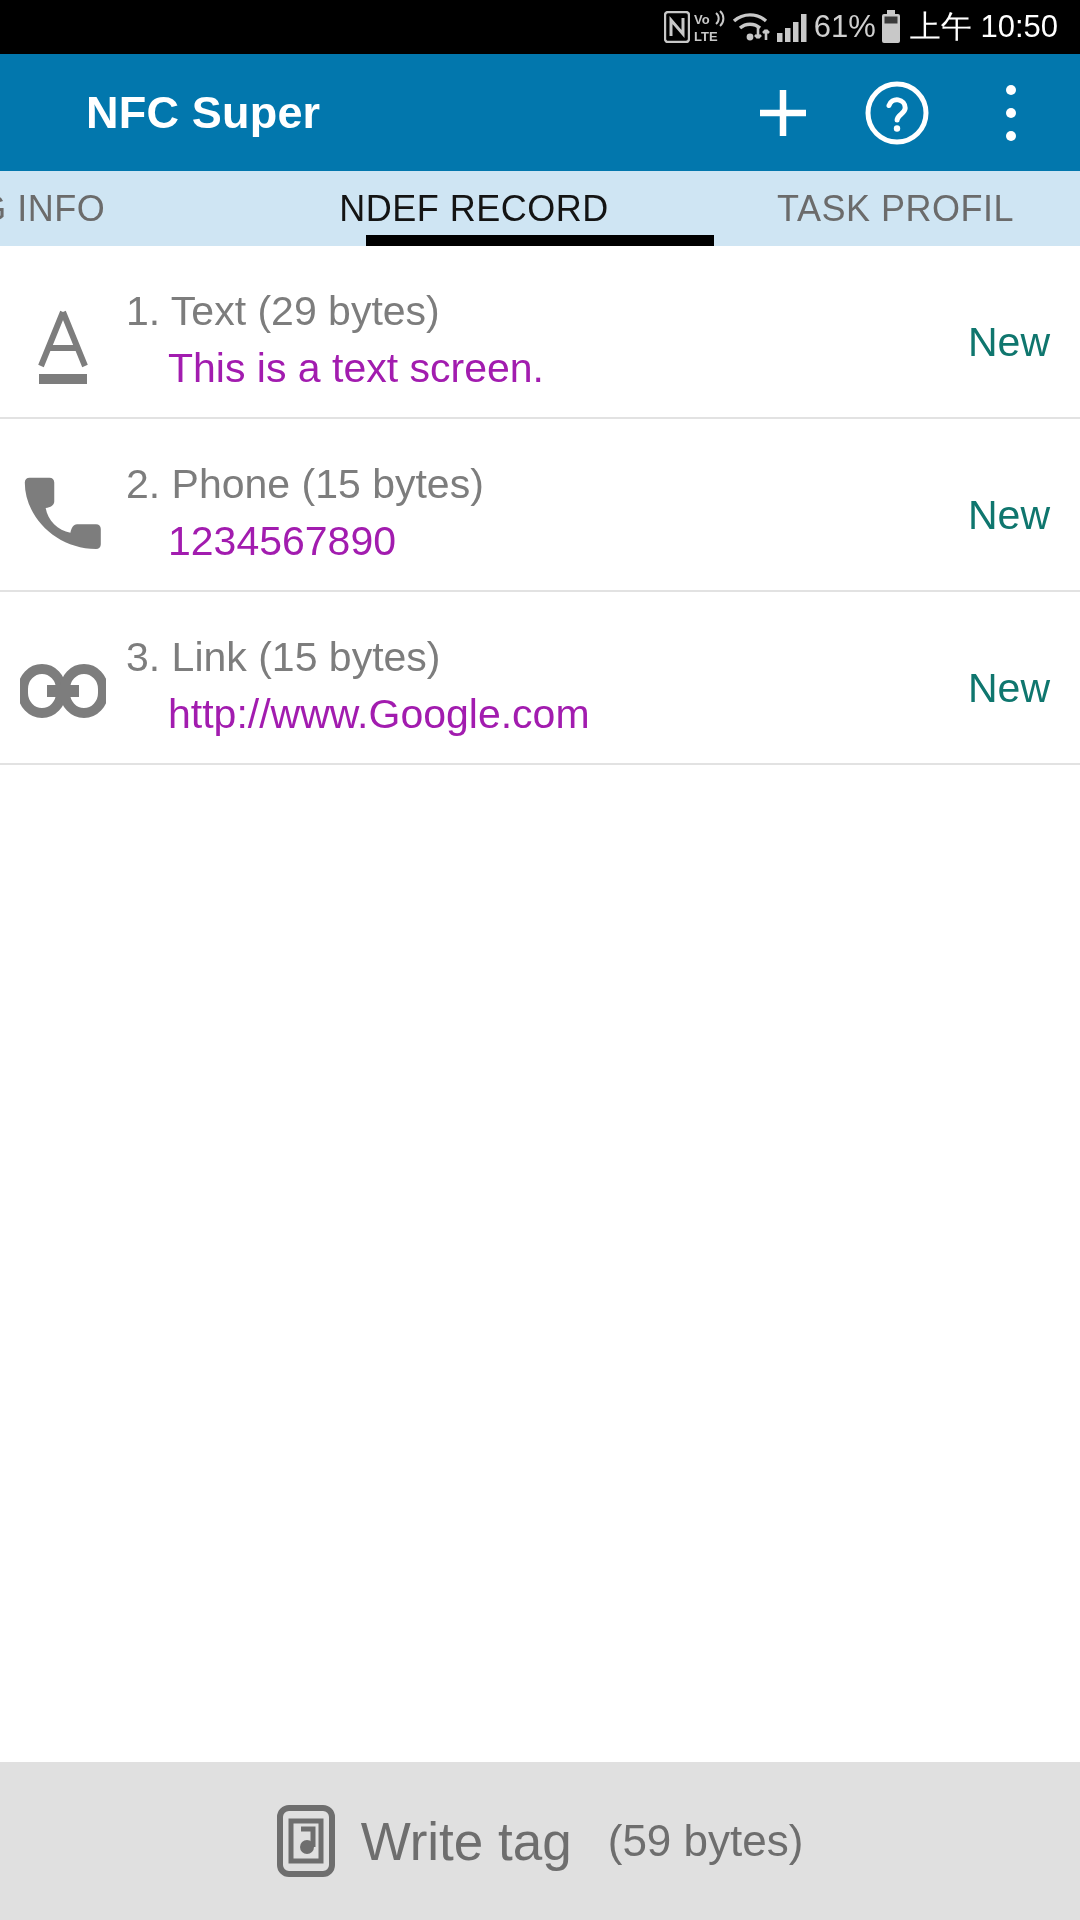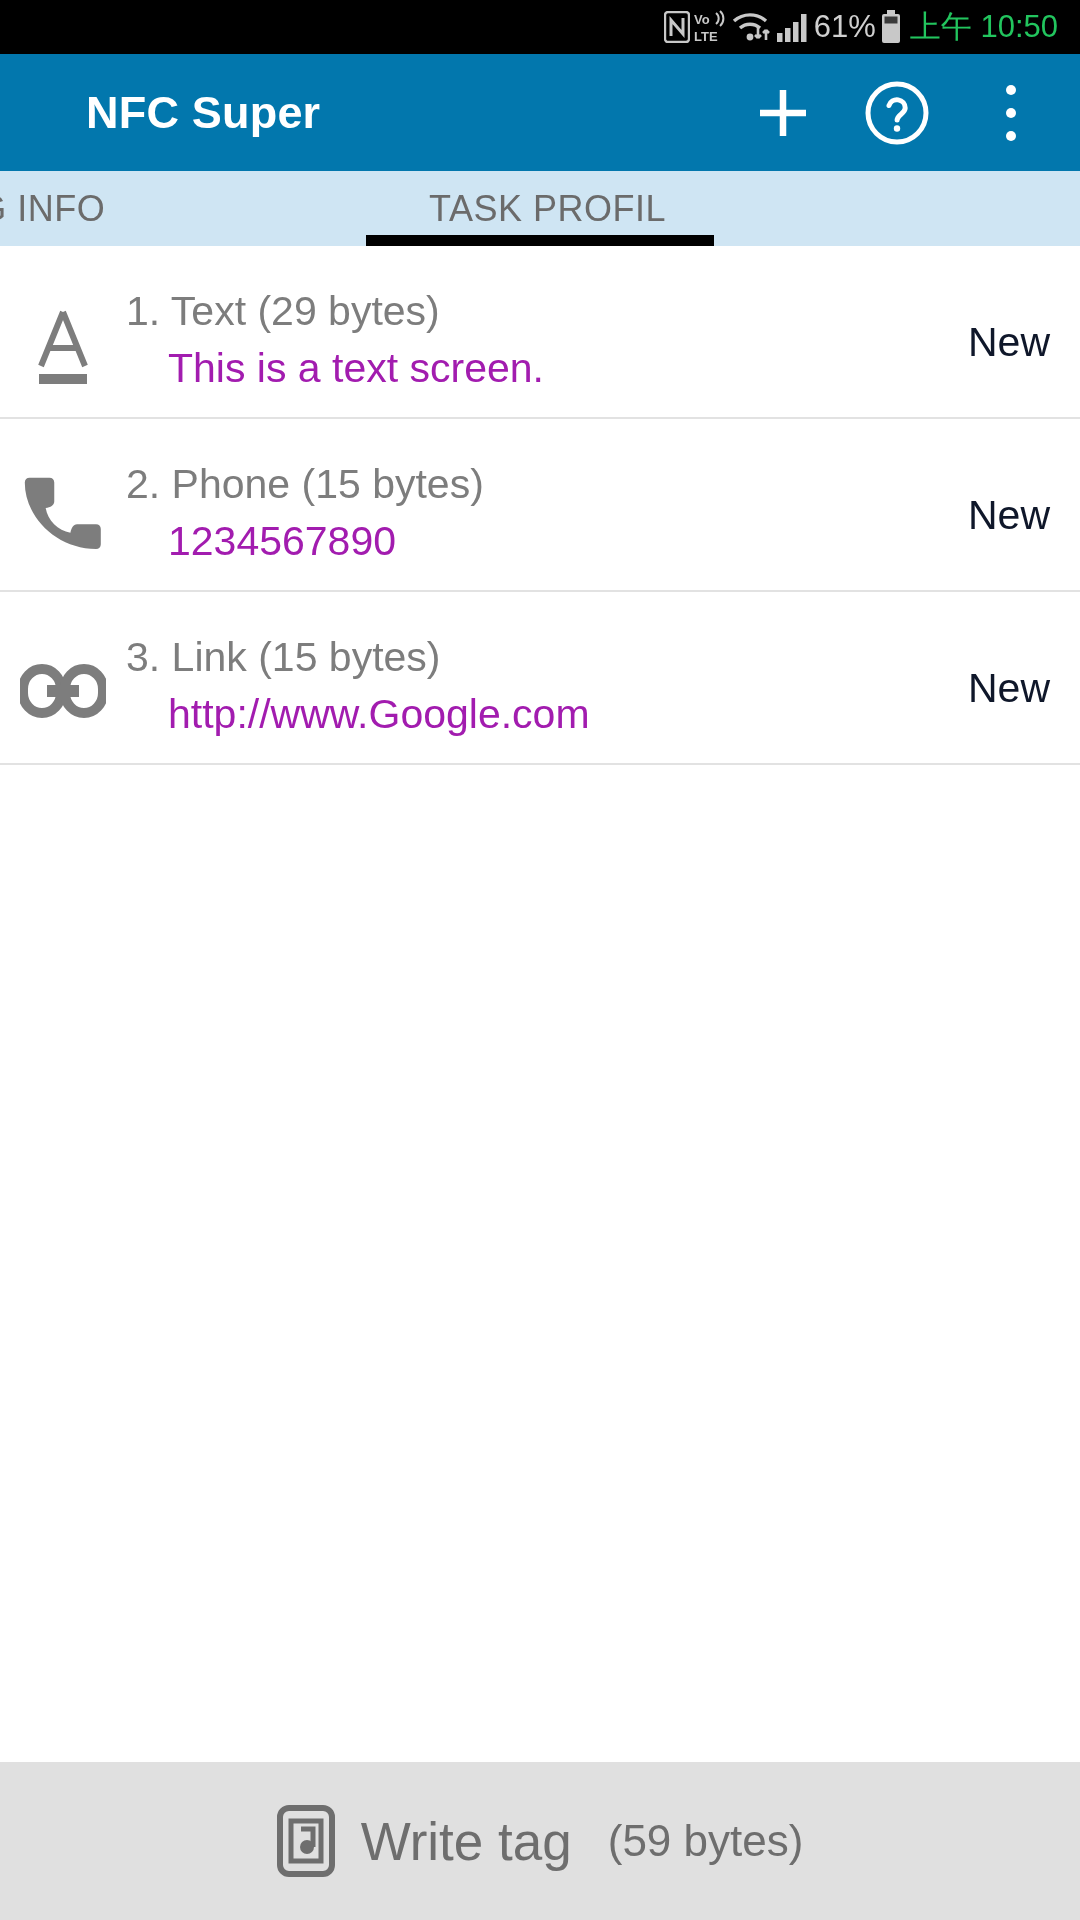--- a/index.html
+++ b/index.html
@@ -50,21 +50,21 @@
 
   .sb-text {
     font-size: 31px;
     color: #cfcfcf;
     letter-spacing: 0px;
     line-height: 34px;
     white-space: nowrap;
   }
   .sb-clock {
     font-size: 31px;
-    color: #22c55e;
+    color: #ffffff;
     white-space: nowrap;
     margin-left: 4px;
   }
 
   
   .app-bar {
     height: 117px;
     background: #0277ad;
     display: flex;
     align-items: center;
@@ -169,21 +169,21 @@
   .row-sub {
     font-size: 41px;
     color: #a21caf;
     line-height: 58px;
     padding-left: 42px;
     white-space: nowrap;
   }
   .row-badge {
     flex: 0 0 auto;
     font-size: 41px;
-    color: #0f172a;
+    color: #0f766e;
     padding-top: 6px;
     padding-left: 16px;
     white-space: nowrap;
   }
 
   
   .bottom-bar {
     flex: 0 0 158px;
     height: 158px;
     background: #e0e0e0;
@@ -286,20 +286,21 @@
           <i></i>
             <i></i>
             <i></i>
         </span>
       </div>
     </div>
   </div>
 
   <div class="tab-bar">
     <div class="tab tab-left">TAG INFO</div>
+    <div class="tab tab-mid">NDEF RECORD</div>
     <div class="tab tab-right">TASK PROFIL</div>
     <div class="tab-indicator"></div>
   </div>
 
   <div class="record-list">
 
     <div class="record-row">
       <div class="row-icon">
         <svg width="72" height="86" viewBox="0 0 72 86">
           <path d="M36 10 L14 64 M36 10 L58 64 M22 46 H50" fill="none" stroke="#7d7d7d" stroke-width="6"></path>

